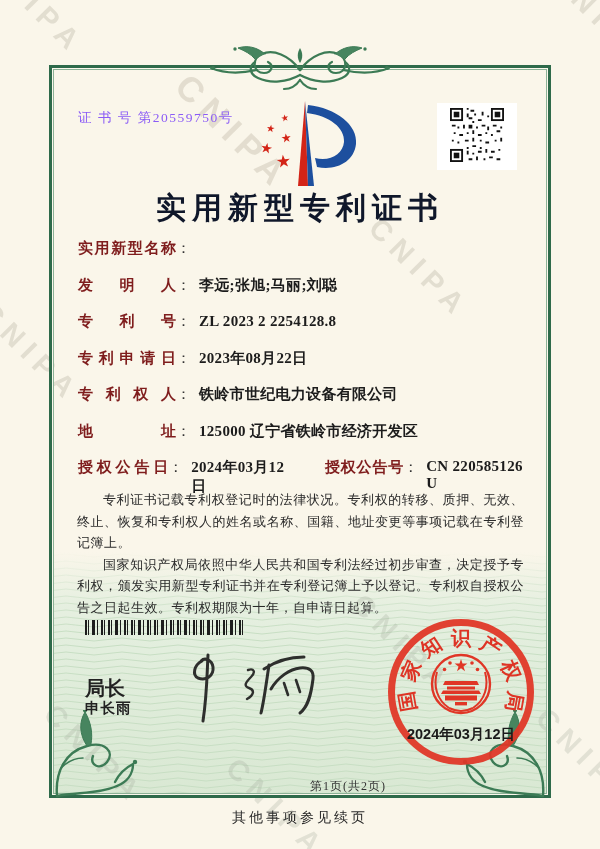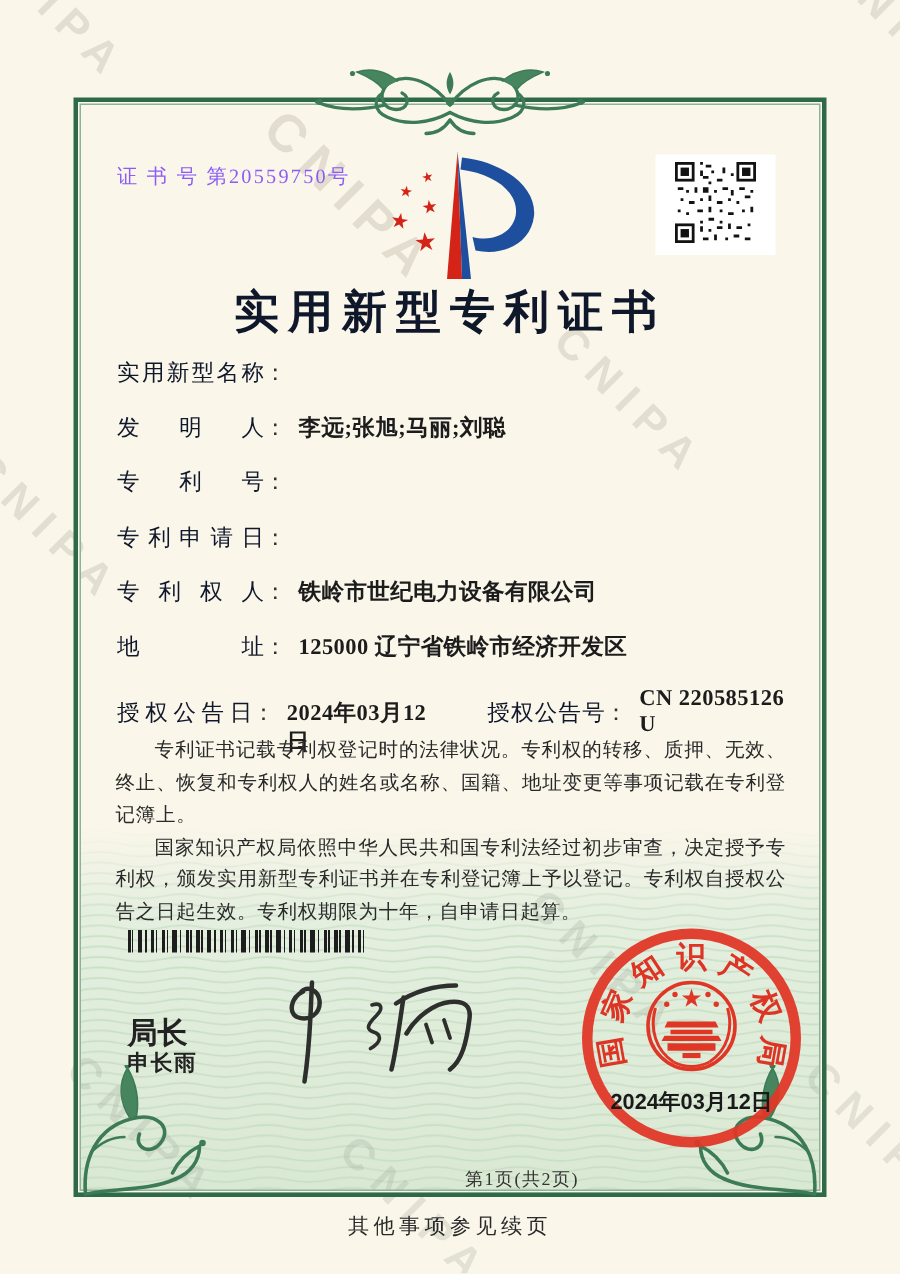--- a/index.html
+++ b/index.html
@@ -38,24 +38,24 @@
   .logo .star { position:absolute; color:#d32417; line-height:1; }
 
   .qr-panel { position:absolute; z-index:6; left:437px; top:103px; width:80px; height:67px; background:#fff; }
   .qr-panel svg { position:absolute; left:13px; top:5px; }
 
   .title { position:absolute; z-index:6; left:0; top:188px; width:100%; text-align:center;
     font-size:30px; font-weight:bold; letter-spacing:6px; color:#0f172a; }
 
   .fields { position:absolute; z-index:6; left:78px; top:239px; width:450px; font-size:15px; color:#222; }
   .frow { display:flex; align-items:baseline; height:22px; margin-bottom:14.5px; }
-  .flabel { display:inline-block; width:98px; text-align:justify; text-align-last:justify; color:#0f172a; }
+  .flabel { display:inline-block; width:98px; text-align:justify; text-align-last:justify; color:#7f1d1d;font-weight:bold; }
   .fcolon { margin-right:8px; color:#333; }
   .fvalue { font-weight:600; color:#1c1c1c; letter-spacing:.3px; }
-  .grant2 { margin-left:34px; display:flex; align-items:center; }
+  .grant2 { margin-left:34px; display:flex; align-items:flex-start; }
   .grant2 .flabel { width:86px; }
 
   .legal { position:absolute; z-index:6; left:77px; top:489px; width:447px;
     font-size:13px; line-height:21.5px; text-align:justify; color:#2a2a2a; }
   .legal p { text-indent:2em; letter-spacing:.5px; }
 
   .barcode { position:absolute; z-index:6; left:85px; top:620px; width:158px; height:15px;
     background:repeating-linear-gradient(90deg,
       #1d1d1d 0 2px, rgba(0,0,0,0) 2px 3px,
       #1d1d1d 3px 4px, rgba(0,0,0,0) 4px 7px,
@@ -202,24 +202,26 @@
         <span class="fcolon">：</span>
     </div>
     <div class="frow">
       <span class="flabel">发明人</span>
         <span class="fcolon">：</span>
       <span class="fvalue">李远;张旭;马丽;刘聪</span>
     </div>
     <div class="frow">
       <span class="flabel">专利号</span>
         <span class="fcolon">：</span>
+      <span class="fvalue">ZL 2023 2 2254128.8</span>
     </div>
     <div class="frow">
       <span class="flabel">专利申请日</span>
         <span class="fcolon">：</span>
+      <span class="fvalue">2023年08月22日</span>
     </div>
     <div class="frow">
       <span class="flabel">专利权人</span>
         <span class="fcolon">：</span>
       <span class="fvalue">铁岭市世纪电力设备有限公司</span>
     </div>
     <div class="frow">
       <span class="flabel">地址</span>
         <span class="fcolon">：</span>
       <span class="fvalue">125000 辽宁省铁岭市经济开发区</span>

